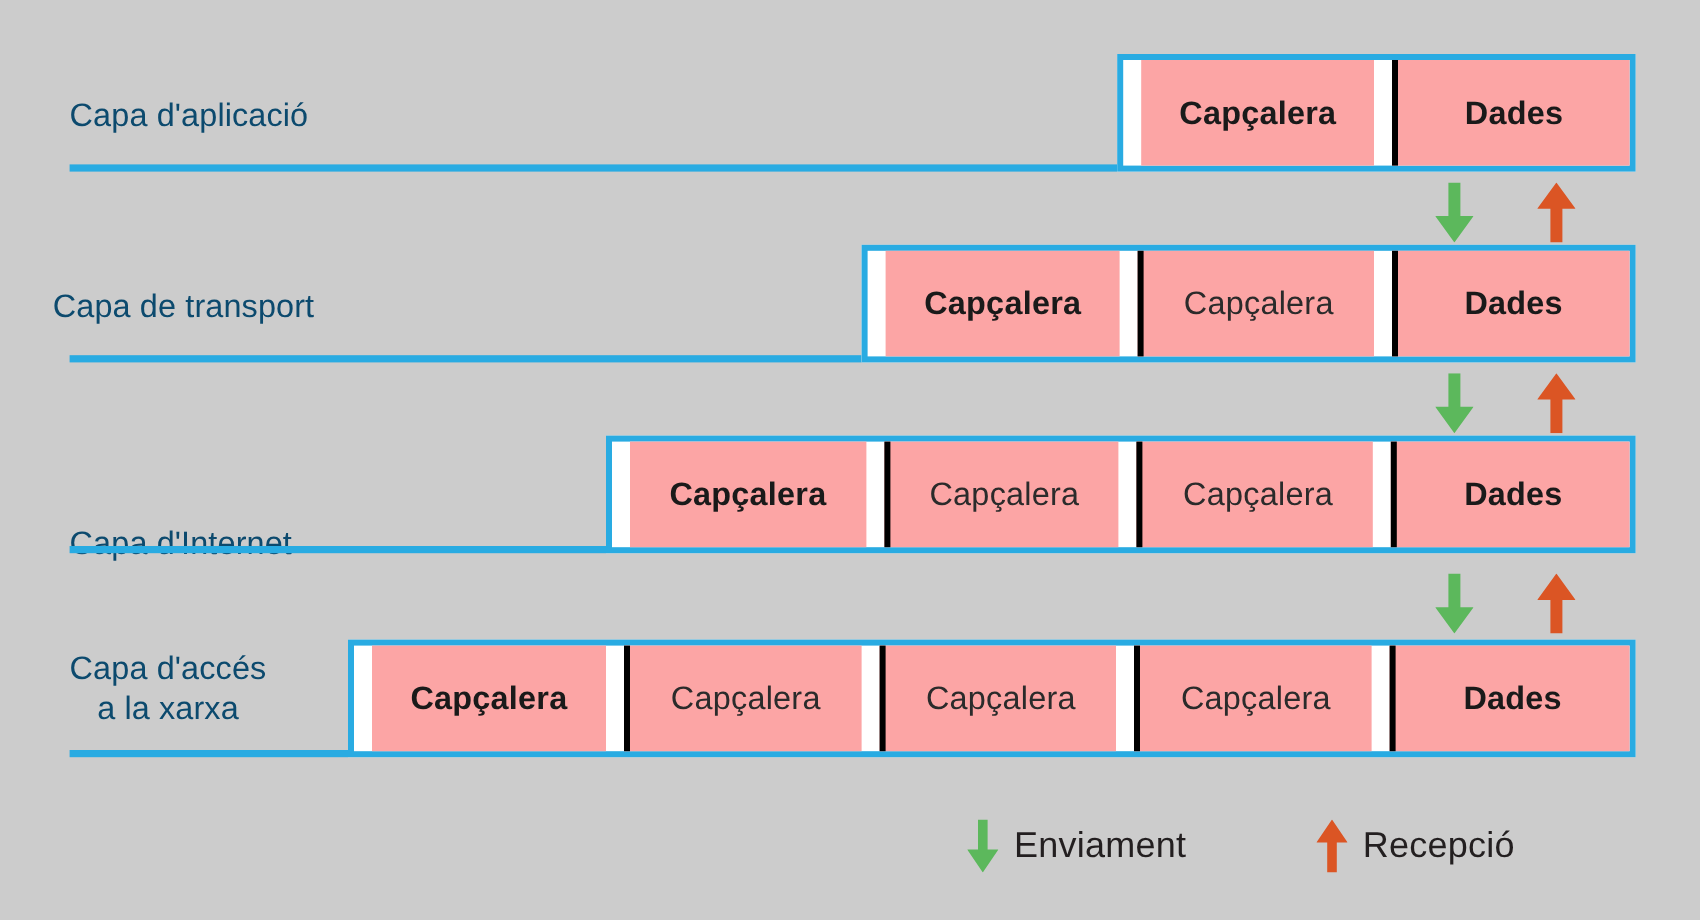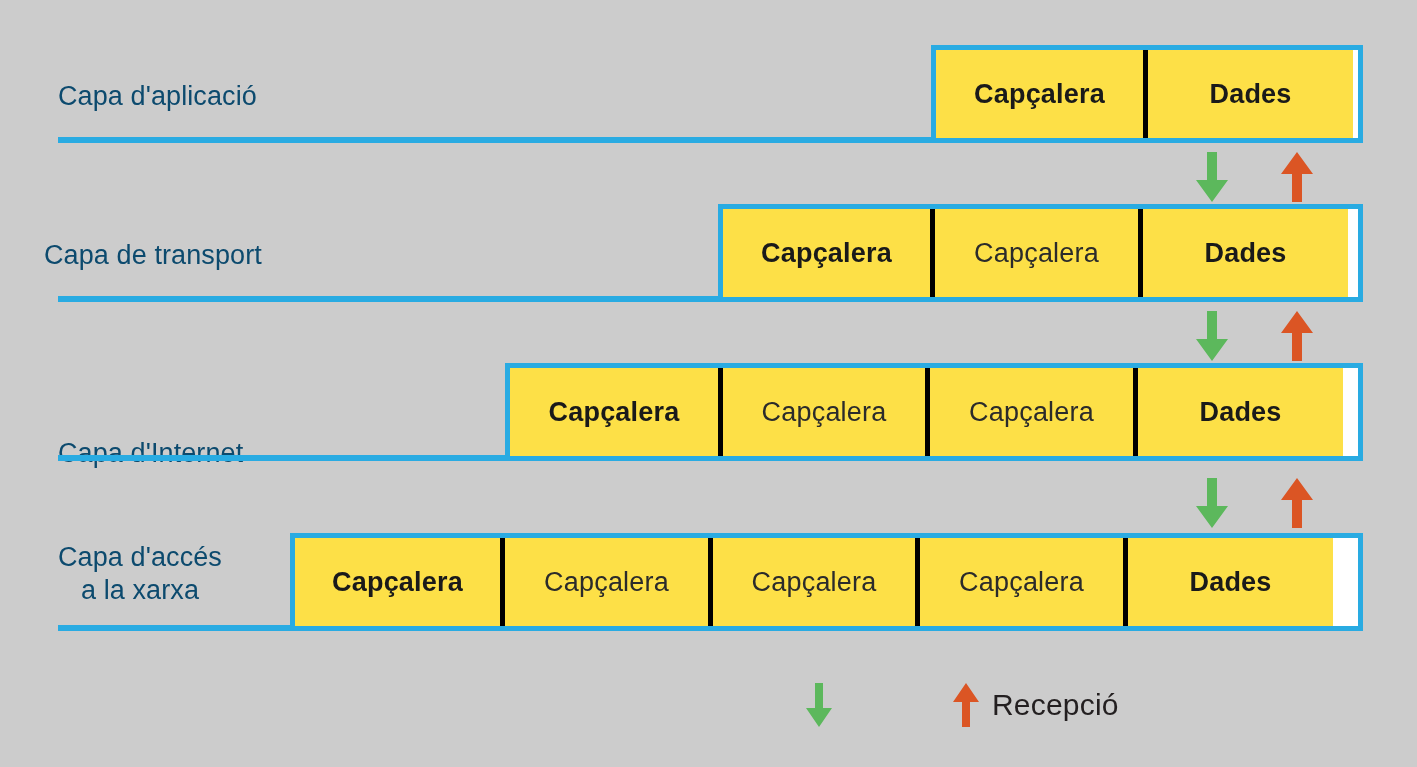--- a/index.html
+++ b/index.html
@@ -42,25 +42,26 @@
     display: flex;
     height: 98px;
     border: 5px solid #29abe2;
     background: #ffffff;
   }
   .pdu-cell {
     position: relative;
     display: flex;
     align-items: center;
     justify-content: center;
-    background: #fde047;
+    background: #fca5a5;
     color: #231f20;
     font-size: 27px;
     line-height: 30px;
     letter-spacing: 0.2px;
+    margin-left: 15px;
   }
   .pdu-cell + .pdu-cell { border-left: 5px solid #000000; }
   .pdu-cell.inherited { font-weight: 400; color: #2b2b2b; }
   .pdu-cell.fresh { font-weight: 600; color: #1a1a1a; }
   .pdu-cell.payload { font-weight: 600; color: #1a1a1a; }
 
   
   .arrow-pair { position: absolute; }
   .arrow { position: absolute; width: 32px; height: 50px; }
   .arrow svg { display: block; width: 32px; height: 50px; }
@@ -172,20 +173,21 @@
     </div>
   </div>
 
   <div id="legend">
     <div class="legend-item">
       <span class="legend-icon">
         <svg viewBox="0 0 26 44" xmlns="http://www.w3.org/2000/svg">
           <polygon points="9,0 17,0 17,25 26,25 13,44 0,25 9,25" fill="#5cb85c"></polygon>
         </svg>
       </span>
+      <span class="legend-text">Enviament</span>
     </div>
     <div class="legend-gap"></div>
     <div class="legend-item">
       <span class="legend-icon">
         <svg viewBox="0 0 26 44" xmlns="http://www.w3.org/2000/svg">
           <polygon points="13,0 26,19 17,19 17,44 9,44 9,19 0,19" fill="#db5524"></polygon>
         </svg>
       </span>
       <span class="legend-text">Recepció</span>
     </div>

